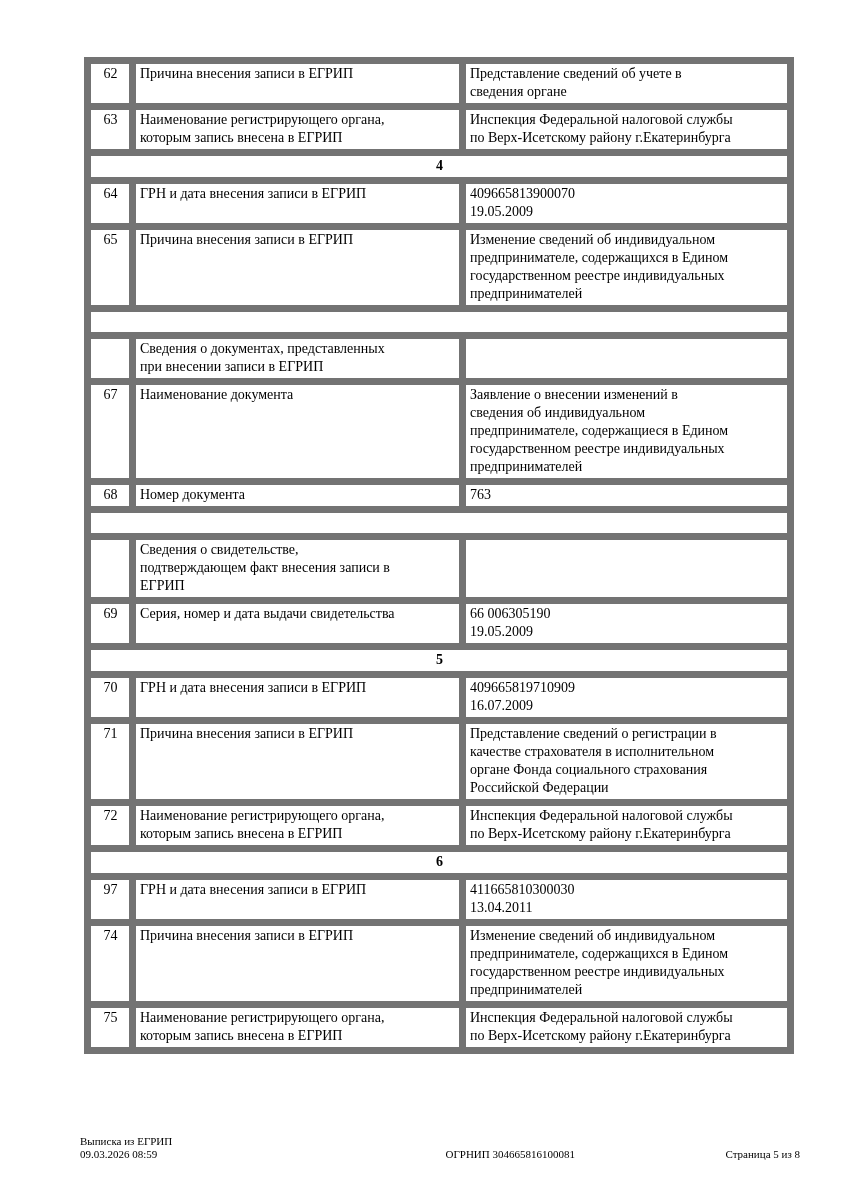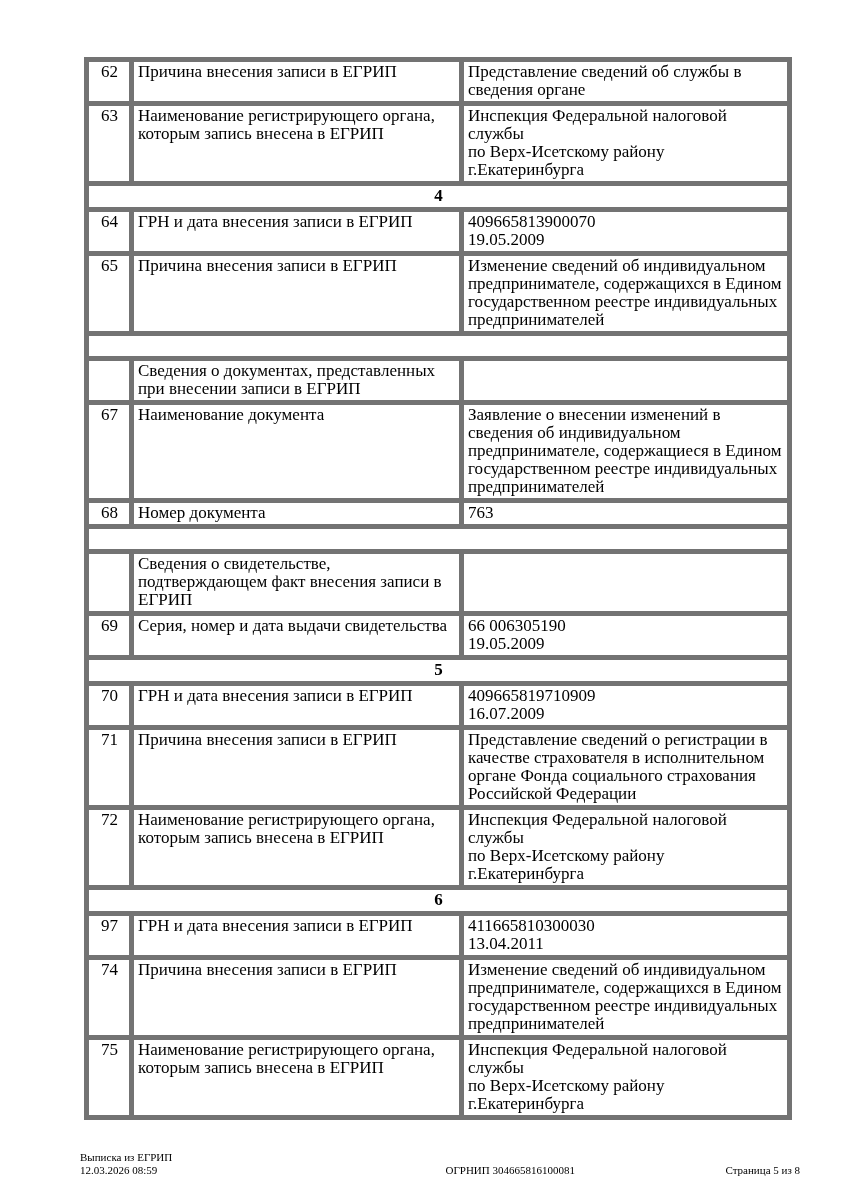--- a/index.html
+++ b/index.html
@@ -17,23 +17,23 @@
   }
   table.doc-table {
     position: absolute;
     left: 84px;
     top: 57px;
     width: 703px;
     border-collapse: collapse;
     table-layout: fixed;
   }
   table.doc-table td {
-    border: 5px solid #737373;
+    border: 7px solid #737373;
     vertical-align: top;
-    font-size: 17px;
+    font-size: 14px;
     line-height: 18px;
     padding: 1px 3px 2px 4px;
     overflow: hidden;
   }
   td.cell-num {
     text-align: center;
     padding-left: 1px;
     padding-right: 1px;
   }
   td.cell-section {
@@ -47,41 +47,41 @@
   .page-footer {
     position: absolute;
     left: 80px;
     right: 48px;
     top: 1135px;
     display: flex;
     align-items: flex-end;
     font-size: 11px;
     line-height: 12.5px;
   }
-  .footer-left   { flex: 1; text-align: left; margin-top: 16px; }
+  .footer-left   { flex: 1; text-align: left; }
   .footer-center { flex: 1.2; text-align: right; }
   .footer-right  { flex: 1; text-align: right; }
 </style>
 </head>
 <body>
 
 <table class="doc-table">
   <colgroup>
     <col id="col-num" style="width: 45px;">
     <col id="col-label" style="width: 330px;">
     <col id="col-value" style="width: 328px;">
   </colgroup>
   <tbody id="table-body">
       <tr>
         <td class="cell-num">62</td>
         <td class="cell-label">
           <span class="lbl-line">Причина внесения записи в ЕГРИП</span>
         </td>
         <td class="cell-value">
-          <span class="val-line">Представление сведений об службы в</span>
+          <span class="val-line">Представление сведений об учете в</span>
           <span class="val-line">сведения органе</span>
         </td>
       </tr>
       <tr>
         <td class="cell-num">63</td>
         <td class="cell-label">
           <span class="lbl-line">Наименование регистрирующего органа,</span>
           <span class="lbl-line">которым запись внесена в ЕГРИП</span>
         </td>
         <td class="cell-value">
@@ -240,17 +240,17 @@
           <span class="val-line">Инспекция Федеральной налоговой службы</span>
           <span class="val-line">по Верх-Исетскому району г.Екатеринбурга</span>
         </td>
       </tr>
     </tbody>
 </table>
 
 <div class="page-footer">
   <div class="footer-left">
     <div>Выписка из ЕГРИП</div>
-    <div>12.03.2026 08:59</div>
+    <div>09.03.2026 08:59</div>
   </div>
   <div class="footer-center">ОГРНИП 304665816100081</div>
   <div class="footer-right">Страница 5 из 8</div>
 </div>
 
 </body></html>

